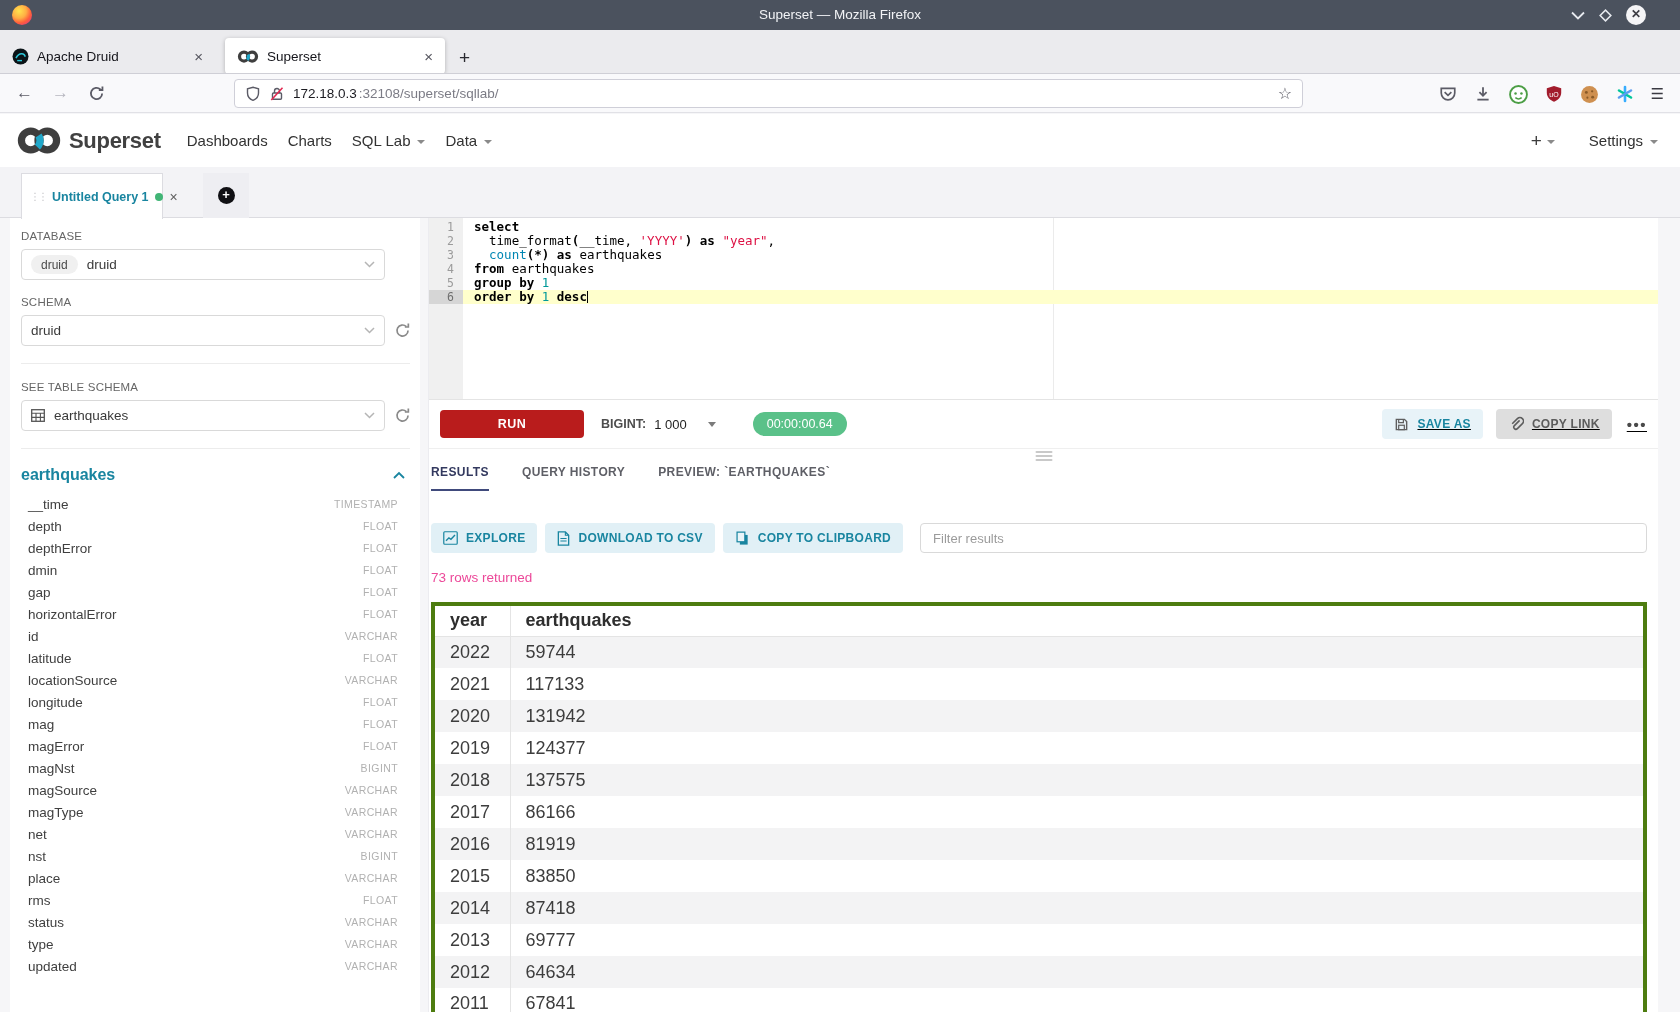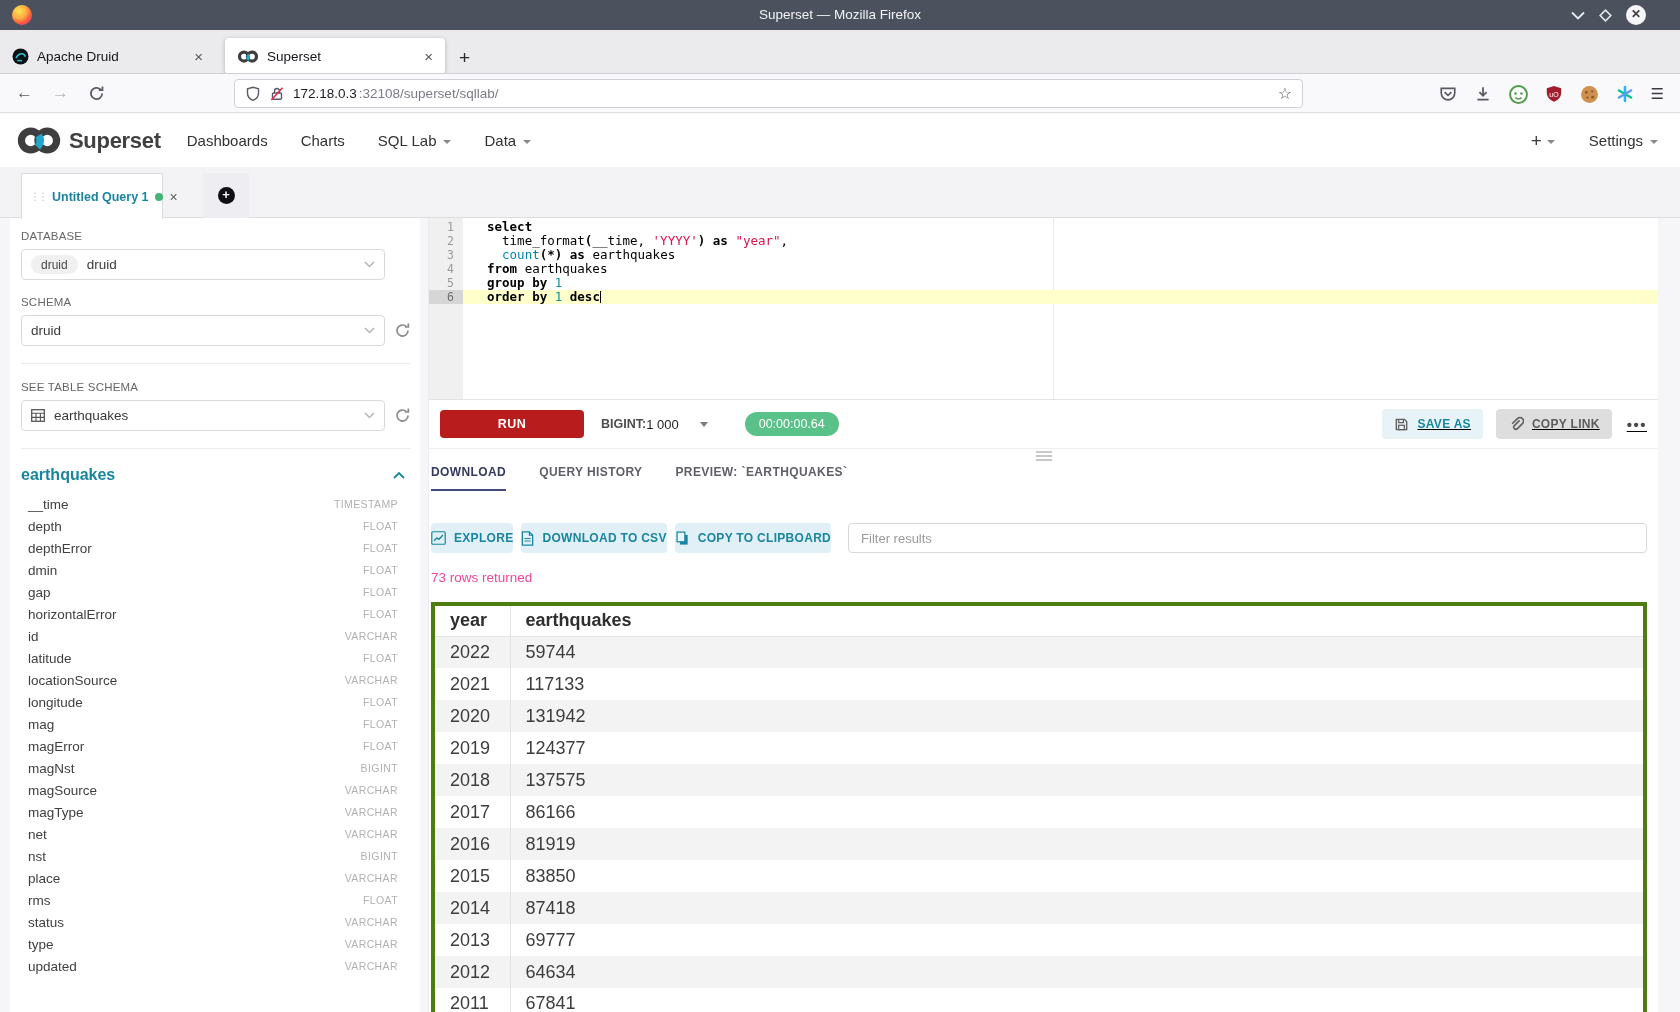--- a/index.html
+++ b/index.html
@@ -30,21 +30,21 @@
   .url-host{font-size:13.5px;color:#1b1b21;}
   .url-path{font-size:13.5px;color:#7b7b85;margin-left:-6px;}
   .url-star{margin-left:auto;font-size:16px;color:#55555f;}
   .right-icons{position:absolute;right:16px;top:0;height:40px;display:flex;align-items:center;gap:17px;}
   .glyph-icon{font-size:15px;color:#3a3a42;}
 
   
   .ss-nav{position:absolute;top:114px;left:0;right:0;height:53px;background:#fff;display:flex;align-items:center;}
   .ss-brand{display:flex;align-items:center;margin-left:16px;gap:7px;}
   .ss-brand-text{font-size:22px;font-weight:bold;color:#414141;letter-spacing:-.3px;}
-  .ss-links{display:flex;margin-left:26px;gap:33px;align-items:center;}
+  .ss-links{display:flex;margin-left:26px;gap:20px;align-items:center;}
   .ss-link{font-size:15px;color:#323232;display:flex;align-items:center;gap:7px;}
   .caret{width:0;height:0;border-left:4px solid transparent;border-right:4px solid transparent;border-top:4.5px solid #8a8a8a;margin-top:2px;}
   .ss-right{margin-left:auto;display:flex;align-items:center;gap:34px;margin-right:22px;}
   .plus-menu{font-size:19px;color:#3d3d3d;display:flex;align-items:center;gap:5px;font-weight:400;}
   .settings-menu{font-size:15px;color:#323232;display:flex;align-items:center;gap:7px;}
 
   
   .sqltabs{position:absolute;top:167px;left:0;right:0;height:51px;background:#f3f3f6;border-bottom:1px solid #dcdce1;}
   .qtab{position:absolute;left:21px;top:6px;height:46px;width:142px;background:#fff;border:1px solid #dcdce1;border-bottom:none;
     display:flex;align-items:center;gap:6px;padding:0 8px;z-index:2;}
@@ -74,55 +74,55 @@
 
   
   .right-panel{position:absolute;left:428px;top:218px;width:1230px;bottom:0;background:#fff;border-left:1px solid #ececf0;}
   .editor{position:relative;height:182px;border-bottom:1px solid #e4e4e4;overflow:hidden;}
   .gutter{position:absolute;left:0;top:0;bottom:0;width:34px;background:#f0f0f0;padding-top:2px;
     font-family:"DejaVu Sans Mono",monospace;font-size:11.5px;color:#9b9b9b;}
   .g-line{height:14px;line-height:14px;text-align:right;padding-right:9px;}
   .g-active{background:#d6d6d6;color:#6e6e6e;}
   .print-margin{position:absolute;left:624px;top:0;bottom:0;width:1px;background:#ebebeb;}
   .code{position:absolute;left:34px;right:0;top:0;bottom:0;padding-top:2px;font-family:"DejaVu Sans Mono",monospace;font-size:12.5px;color:#000;}
-  .code-line{height:14px;line-height:14px;white-space:pre;padding-left:24px;position:relative;}
+  .code-line{height:14px;line-height:14px;white-space:pre;padding-left:11px;position:relative;}
   .c-active{background:#ffffcc;}
   .tk-kw{font-weight:bold;color:#000;}
   .tk-b{font-weight:bold;color:#000;}
   .tk-pl{color:#000;}
   .tk-st{color:#dd1144;}
   .tk-nu{color:#099;}
   .tk-fn{color:#0086b3;}
   .cursor{display:inline-block;width:1.5px;height:12px;background:#000;vertical-align:-2px;}
 
   .run-bar{height:49px;display:flex;align-items:center;padding:0 11px;border-bottom:1px solid #efefef;}
   .run-btn{width:144px;height:28px;background:#b91c1c;border:none;border-radius:4px;color:#fff;font-weight:bold;
     font-size:12.5px;letter-spacing:.4px;font-family:inherit;}
   .limit-wrap{display:flex;align-items:center;}
   .limit-label{margin-left:17px;font-size:12.5px;color:#4d4d4d;font-weight:600;}
-  .limit-value{margin-left:0;font-size:13px;color:#1f1f1f;}
+  .limit-value{margin-left:8px;font-size:13px;color:#1f1f1f;}
   .limit-caret{margin-left:21px;width:0;height:0;border-left:4px solid transparent;border-right:4px solid transparent;border-top:5px solid #7b7b7b;}
   .timer{margin-left:37px;background:#5ac189;color:#fff;font-size:12.5px;border-radius:14px;padding:5px 14px;}
   .right-actions{margin-left:auto;display:flex;align-items:center;gap:13px;text-decoration:underline;}
   .pill-btn{height:30px;border:none;border-radius:4px;font-weight:bold;font-size:12px;letter-spacing:.3px;
     display:flex;align-items:center;gap:8px;padding:0 12px;font-family:inherit;}
   .saveas{background:#e8f3f8;color:#1985a0;}
   .copylink{background:#dedede;color:#5c5c5c;}
   .more-btn{font-size:15px;color:#4a4a4a;letter-spacing:1.5px;font-weight:bold;background:none;border:none;margin-left:2px;}
 
   .grip{position:absolute;left:50%;top:233px;transform:translateX(-50%);display:flex;flex-direction:column;gap:2px;cursor:row-resize;}
   .grip i{display:block;width:17px;height:2px;background:#c9c9c9;border-radius:1px;}
 
   .south{position:absolute;top:231px;left:0;right:0;bottom:0;padding:16px 11px 0 2px;overflow:hidden;}
   .rtabs{display:flex;gap:33px;}
   .rtab{font-size:12px;font-weight:bold;letter-spacing:.4px;color:#5e5f66;padding-bottom:10px;}
   .rtab.active{color:#33395f;border-bottom:2px solid #404a7c;}
   .actions-row{display:flex;margin-top:32px;gap:8px;align-items:center;}
   .action-btn{height:30px;background:#e1f0f6;border:none;border-radius:4px;color:#1985a0;font-weight:bold;
-    font-size:12px;letter-spacing:.3px;display:flex;align-items:center;gap:8px;padding:0 0;font-family:inherit;}
+    font-size:12px;letter-spacing:.3px;display:flex;align-items:center;gap:8px;padding:0 12px;font-family:inherit;}
   .filter-input{flex:1;margin-left:9px;height:30px;border:1px solid #d9d9d9;border-radius:4px;padding:0 12px;
     font-size:13px;color:#333;font-family:inherit;}
   .filter-input::placeholder{color:#9b9b9b;}
   .rows-returned{margin-top:17px;font-size:13.5px;color:#ec4899;}
   .rtable{margin-top:17px;border-collapse:collapse;width:100%;font-size:18px;border:4px solid #4d7c0f;}
   .rtable th,.rtable td{height:32px;padding:0 15px;text-align:left;}
   .rtable th{font-weight:bold;color:#2e2e2e;border-bottom:1px solid #e4e4e4;background:#fff;}
   .rtable th:first-child,.rtable td:first-child{width:77px;border-right:1px solid #e4e4e4;}
   .rtable td{color:#3d3d3d;}
   .rtable tbody tr:nth-child(odd){background:#f3f3f4;}
@@ -481,21 +481,21 @@
   </div>
 
   <div class="grip">
       <i></i>
       <i></i>
       <i></i>
     </div>
 
   <div class="south">
     <div class="rtabs">
-      <span class="rtab active">DOWNLOAD</span>
+      <span class="rtab active">RESULTS</span>
       <span class="rtab">QUERY HISTORY</span>
       <span class="rtab">PREVIEW: `EARTHQUAKES`</span>
     </div>
 
     <div class="actions-row">
       <button class="action-btn">
         <svg width="15" height="14" viewBox="0 0 16 15">
             <rect x="0.8" y="0.8" width="14.4" height="13.4" rx="1" fill="none" stroke="#1985a0" stroke-width="1.3"></rect>
             <path d="M3.2 10.5 6.3 7.3l2.2 1.6 4.3-4.6" fill="none" stroke="#1985a0" stroke-width="1.5"></path>
           </svg>

